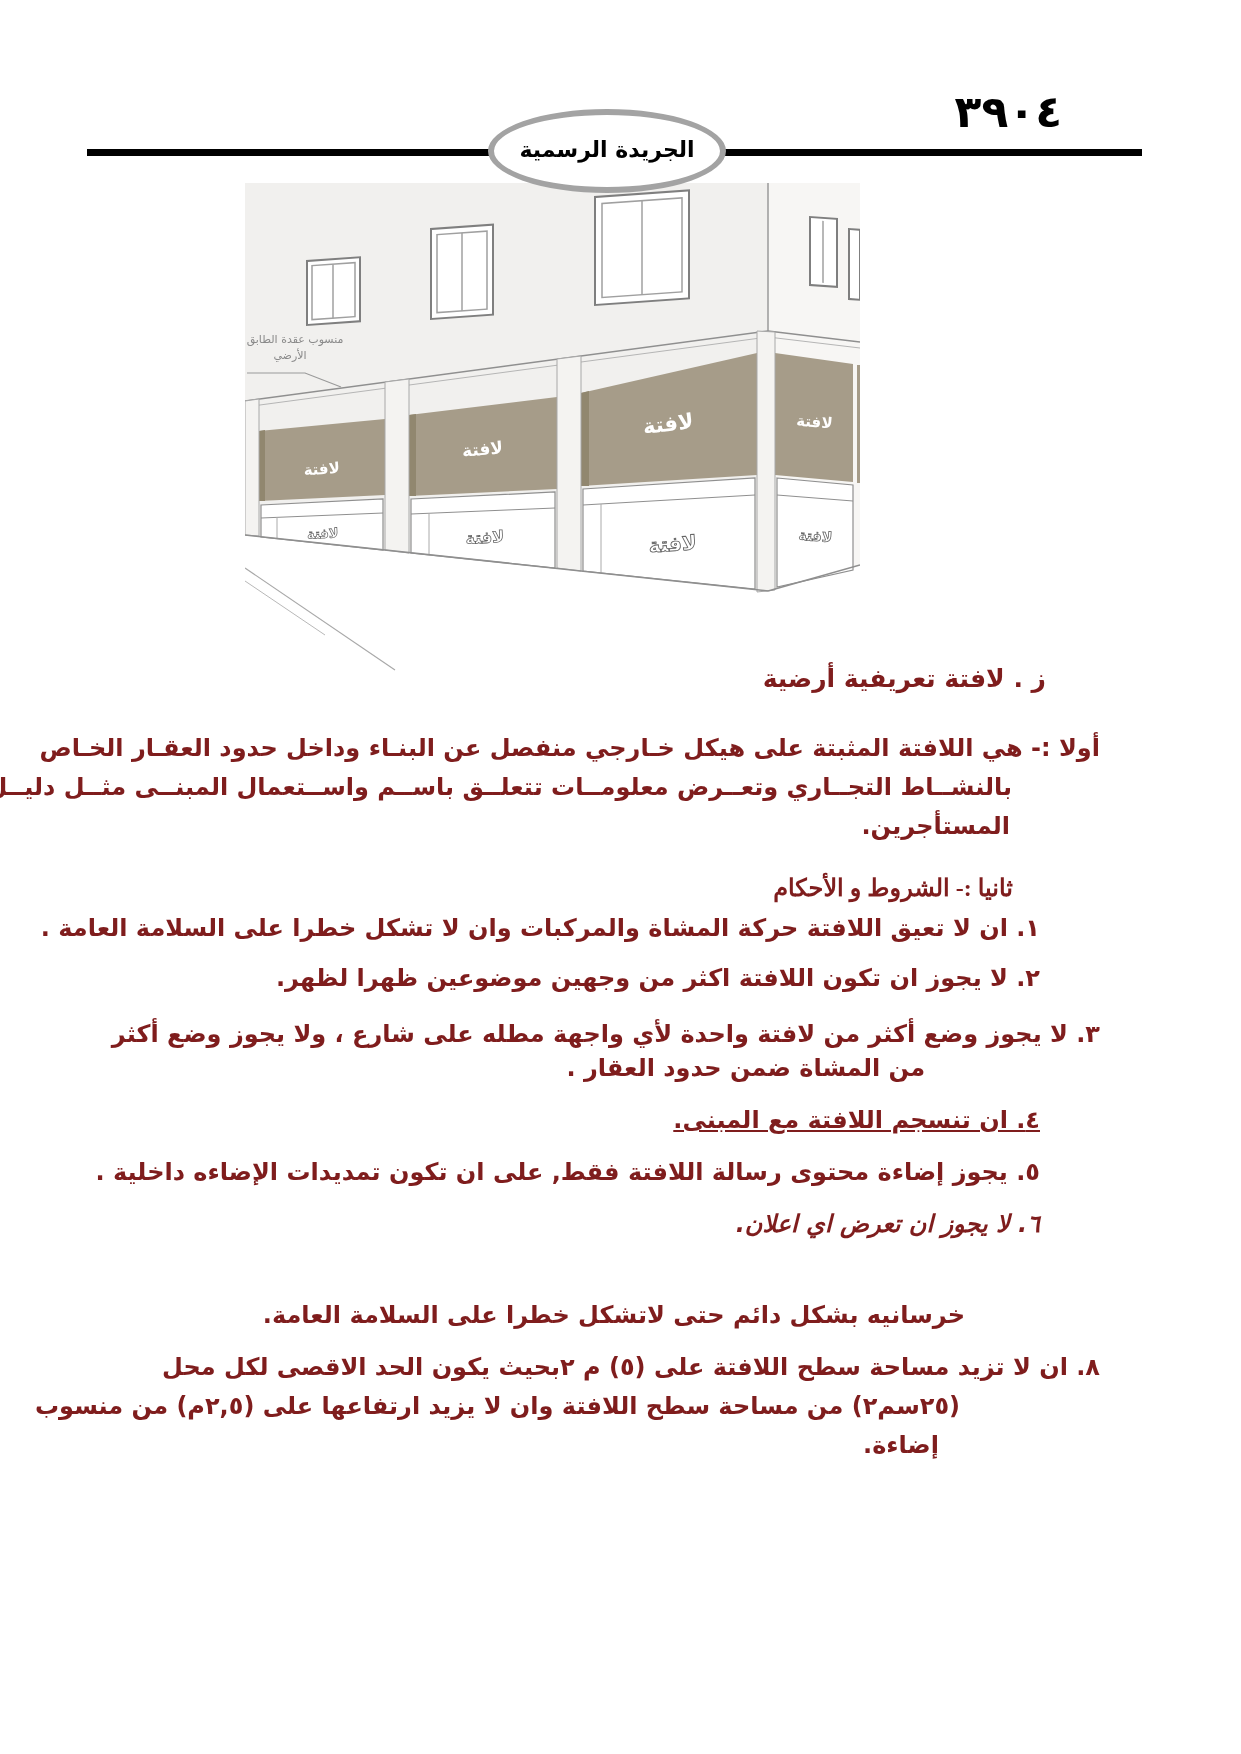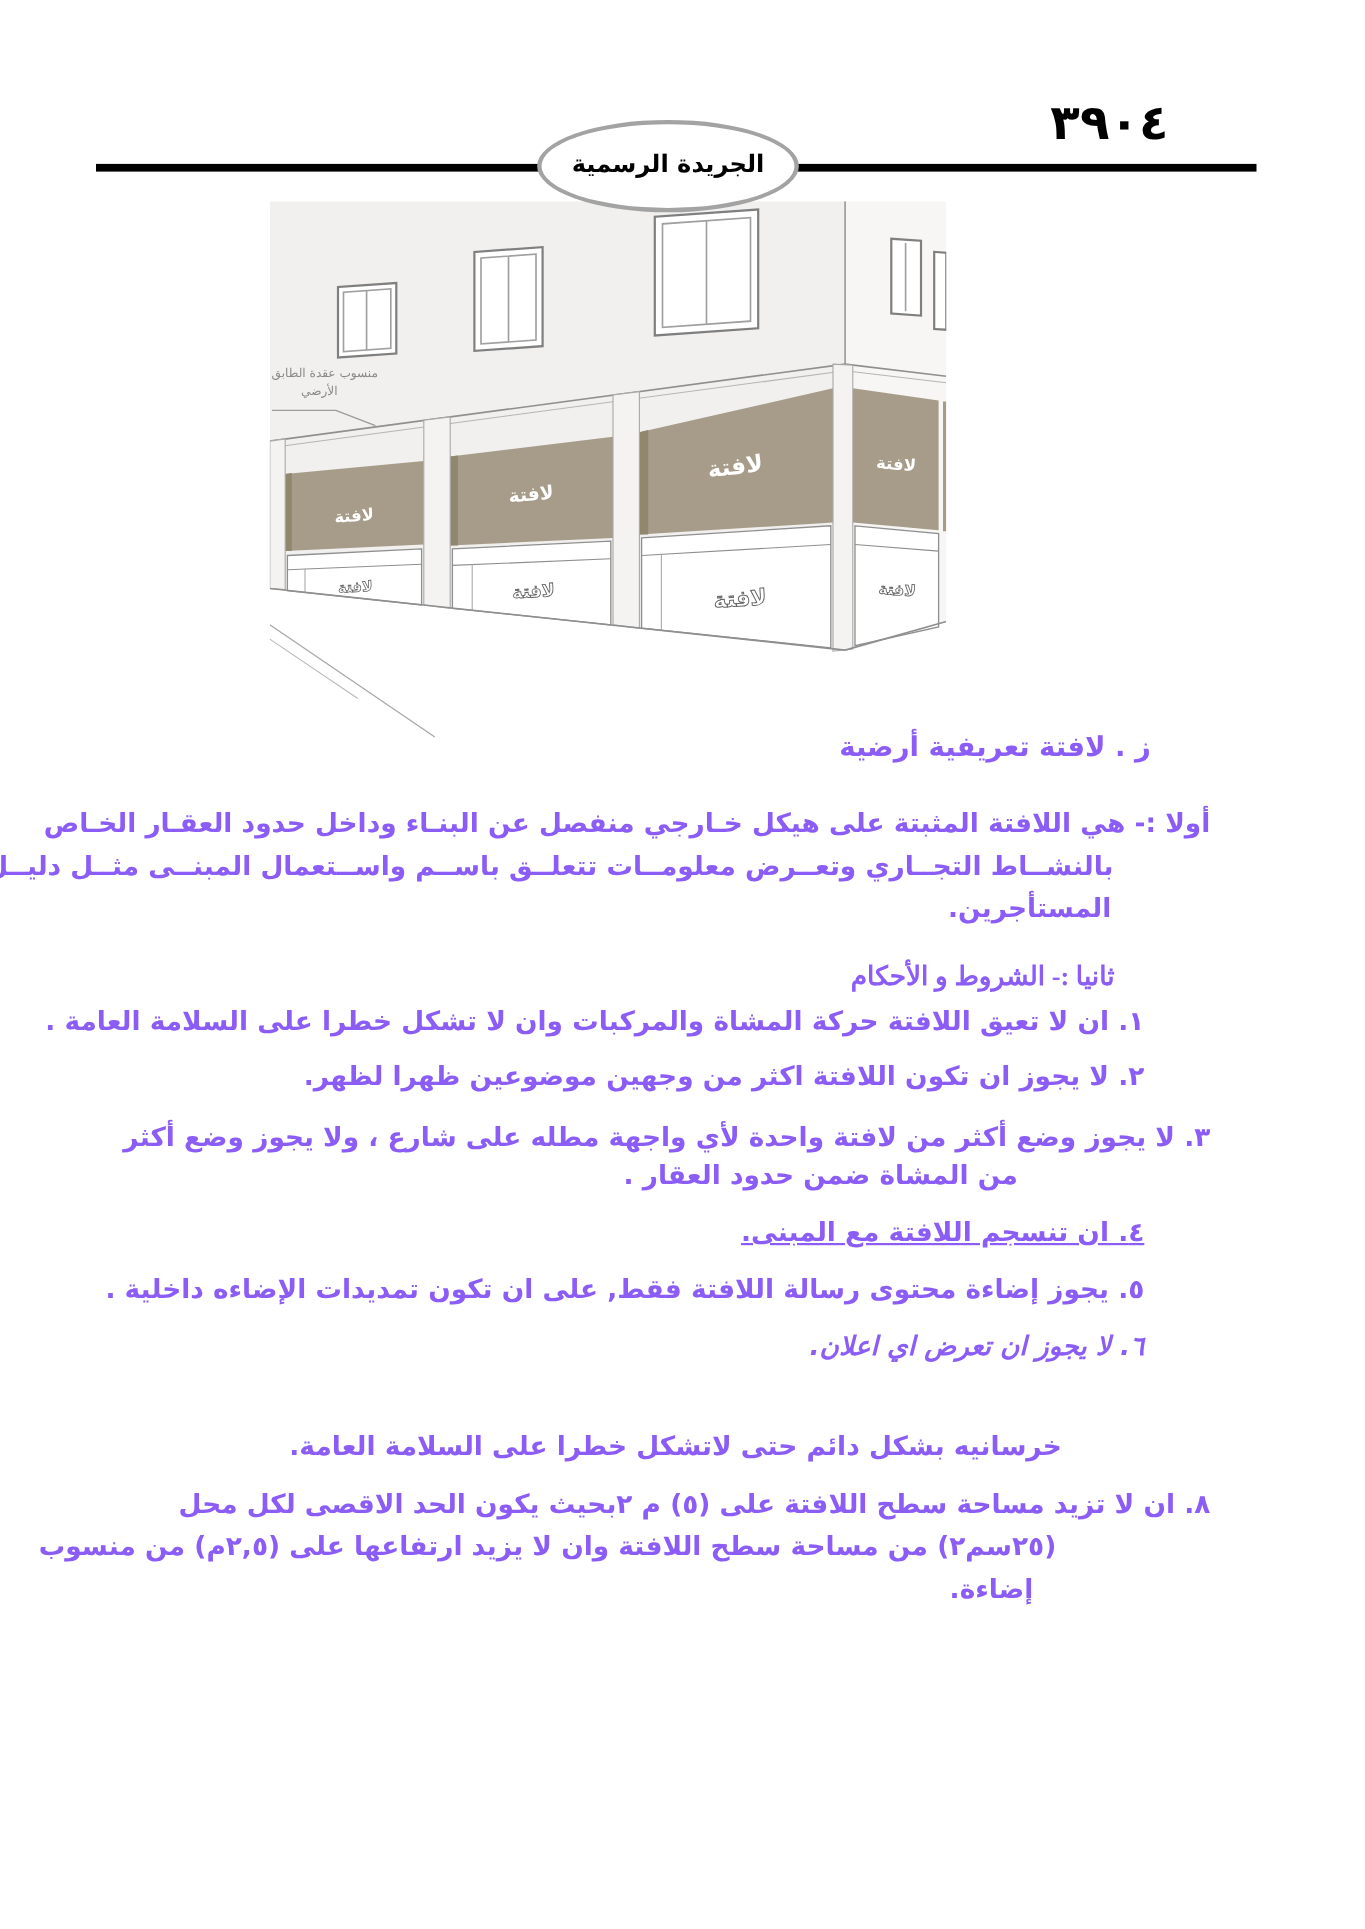--- a/index.html
+++ b/index.html
@@ -26,21 +26,21 @@
     font-weight:bold;
     color:#000;
     letter-spacing:2px;
     line-height:1;
   }
   .gazette-ellipse{
     position:absolute;
     left:488px; top:109px;
     width:238px; height:84px;
     background:#fff;
-    border:4px solid #a3a3a3;
+    border:6px solid #a3a3a3;
     border-radius:50%;
     display:flex;
     align-items:center;
     justify-content:center;
     box-sizing:border-box;
     z-index:2;
   }
   .gazette-ellipse span{
     font-size:22px;
     font-weight:bold;
@@ -52,21 +52,21 @@
   .illustration{
     position:absolute;
     left:245px; top:183px;
     width:615px; height:500px;
   }
   
   .tl{
     position:absolute;
     font-weight:bold;
     font-size:24px;
-    color:#8b5cf6;
+    color:#7f1d1d;
     white-space:nowrap;
     direction:rtl;
     line-height:1.25;
   }
   .heading-z{font-size:25px;}
 </style>
 </head>
 <body>
 
 <div class="page">

